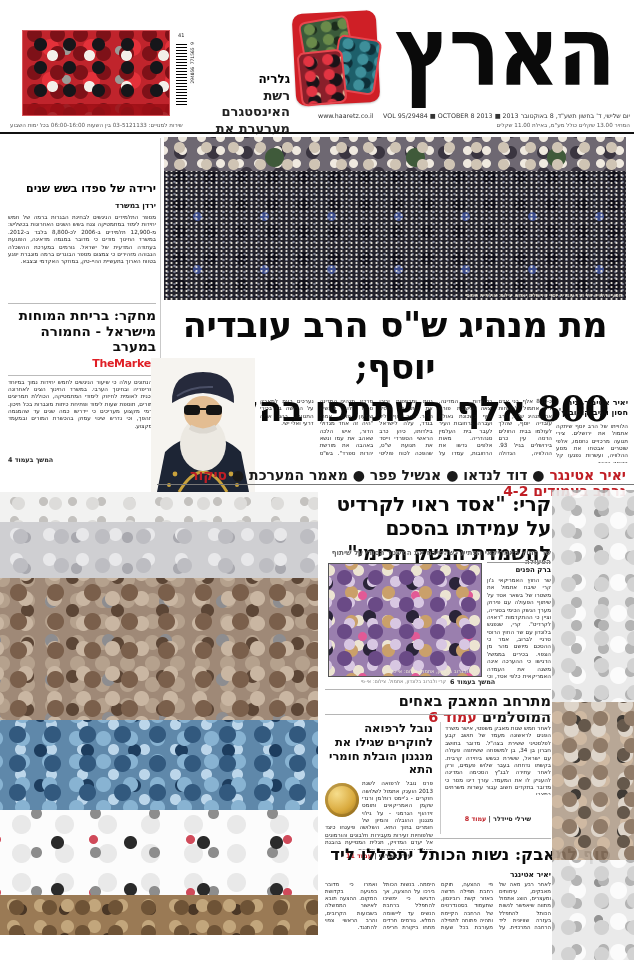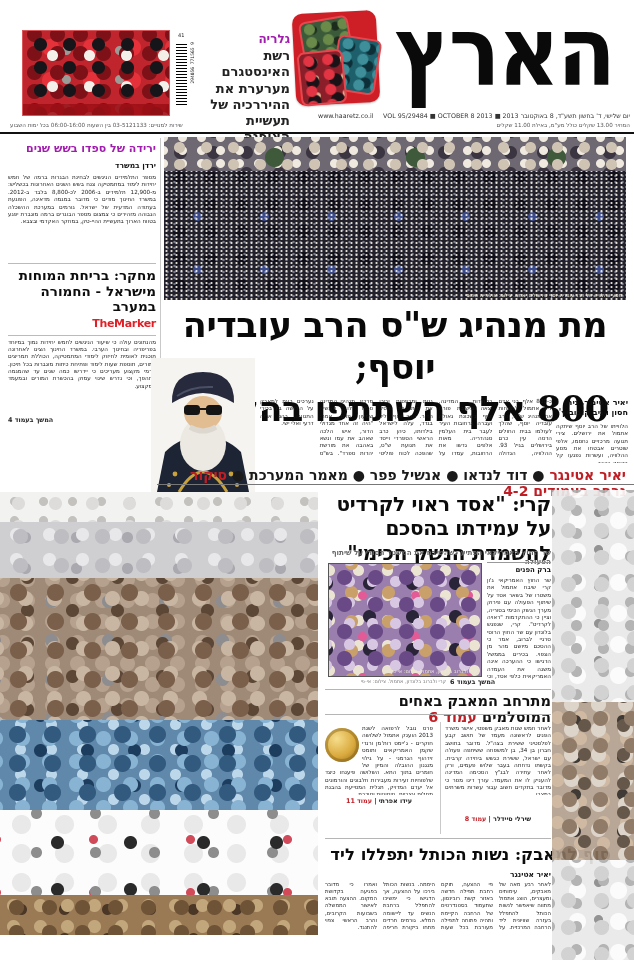--- a/index.html
+++ b/index.html
@@ -101,21 +101,21 @@
   .barcode-bars{position:absolute;left:6px;top:10px;width:11px;height:62px;
     background:repeating-linear-gradient(to bottom,#000 0 1px,#fff 1px 3px);}
   .bc-num{position:absolute;left:-22px;top:8px;font-size:4.6px;color:#222;
     transform:rotate(-90deg);transform-origin:right top;font-family:"DejaVu Sans Mono",monospace;white-space:nowrap;}
   .promo-box{background:#cf1f26;border-radius:10px;transform:rotate(-3deg);box-shadow:0 1px 2px rgba(0,0,0,.25);}
   .promo-ph{position:absolute;border-radius:7px;border:2px solid #e8464e;}
   .pp1{background-color:#3a5a3a;background-image:radial-gradient(circle,#6a8a4a 0 5px,rgba(0,0,0,0) 6px),radial-gradient(circle,#1c2c1c 0 4px,rgba(0,0,0,0) 5px);background-size:17px 13px,23px 15px;}
   .pp2{background-color:#8a1f2a;background-image:radial-gradient(circle,#e23442 0 5px,rgba(0,0,0,0) 6px),radial-gradient(circle,#1a1217 0 6px,rgba(0,0,0,0) 7px),radial-gradient(circle,#e0b090 0 3px,rgba(0,0,0,0) 4px);background-size:19px 15px,23px 19px,29px 17px;}
   .pp3{background-color:#1d5f6a;background-image:radial-gradient(circle,#3e8f9a 0 5px,rgba(0,0,0,0) 6px),radial-gradient(circle,#0d2f38 0 5px,rgba(0,0,0,0) 6px);background-size:17px 13px,21px 17px;}
   
-  .kicker{font-size:11px;font-weight:bold;color:#a21caf;}
+  .kicker{font-size:11px;font-weight:bold;color:#000000;margin-top:40px;}
   .h-left{font-size:18.5px;font-weight:bold;line-height:1.16;color:#0d0d0d;}
   .byline{font-size:7.5px;font-weight:bold;color:#111;}
   .inset-title{font-size:13.5px;font-weight:bold;line-height:1.15;color:#0d0d0d;}
   .tm-logo{font-size:11px;font-weight:bold;color:#e01f26;letter-spacing:-.3px;}
   .main-hl{font-size:35px;font-weight:bold;line-height:1.2;color:#090909;text-align:center;letter-spacing:-.5px;}
   .strip{font-size:14px;font-weight:bold;color:#1a1a1a;text-align:right;}
   .k-hl{font-size:20px;font-weight:bold;line-height:1.22;color:#0b0b0b;text-align:right;letter-spacing:-.3px;}
   .k-sub{font-size:7.2px;font-weight:bold;color:#666;text-align:right;}
   .sm-hl{font-size:11.5px;font-weight:bold;line-height:1.2;color:#0d0d0d;text-align:right;}
   .mb-strip{font-size:14.5px;font-weight:bold;color:#111;text-align:right;}
@@ -248,20 +248,21 @@
 <div class="hair" style="left:325px;top:714px;width:226px;height:1px;"></div>
 
 <div class="abs" style="left:445px;top:722px;width:106px;text-align:right;">
   <div class="jtext" style="margin-top:3px;height:70px;">לאחר חמש שנות מאבק משפטי, אישר משרד הפנים לראשונה מעמד של תושב קבע לפלסטיני ששירת בצה"ל. מדובר בתושב חברון בן 34, בן למשפחה ששיתפה פעולה עם ישראל, ששירת כגשש ביחידה קרבית. בקשתו נדחתה בעבר שלוש פעמים, ורק לאחר עתירה לבג"ץ הסכימה המדינה להעניק לו את המעמד. עורך דינו מסר כי מדובר בתקדים חשוב עבור עשרות משרתים במצבו.</div>
   <div class="foot" style="margin-top:20px;text-align:center;">
     <span>שירלי סיידלר | </span><span class="red">עמוד 8</span>
   </div>
 </div>
 <div class="vd" style="left:440px;top:722px;height:112px;"></div>
 <div class="abs" style="left:325px;top:722px;width:108px;text-align:right;">
+  <div class="sm-hl serif">נובל לרפואה לחוקרים שגילו את מנגנון הובלת חומרי התא</div>
   <div class="jtext" style="margin-top:3px;height:70px;">
     <span class="medal"></span><span>פרס נובל לרפואה לשנת 2013 הוענק אתמול לשלושה חוקרים - ג'יימס רות'מן ורנדי שקמן האמריקאים ותומס זידהוף הגרמני - על גילוי מנגנון ההובלה והמיון של חומרים בתוך התא. השלושה פיענחו כיצד שלפוחיות זעירות מעבירות חלבונים והורמונים אל יעדם המדויק, תגלית המסייעת בהבנת מחלות עצביות, חיסוניות וסוכרת.</span>
   </div>
   <div class="foot" style="margin-top:2px;text-align:center;">
     <span>עידו אפרתי | </span><span class="red">עמוד 11</span>
   </div>
 </div>
 <div class="hair" style="left:325px;top:838px;width:226px;height:1px;"></div>
 
 <div class="abs kotel-hl serif" style="left:325px;top:845px;width:286px;">סוף למאבק: נשות הכותל יתפללו ליד הרחבה</div>

